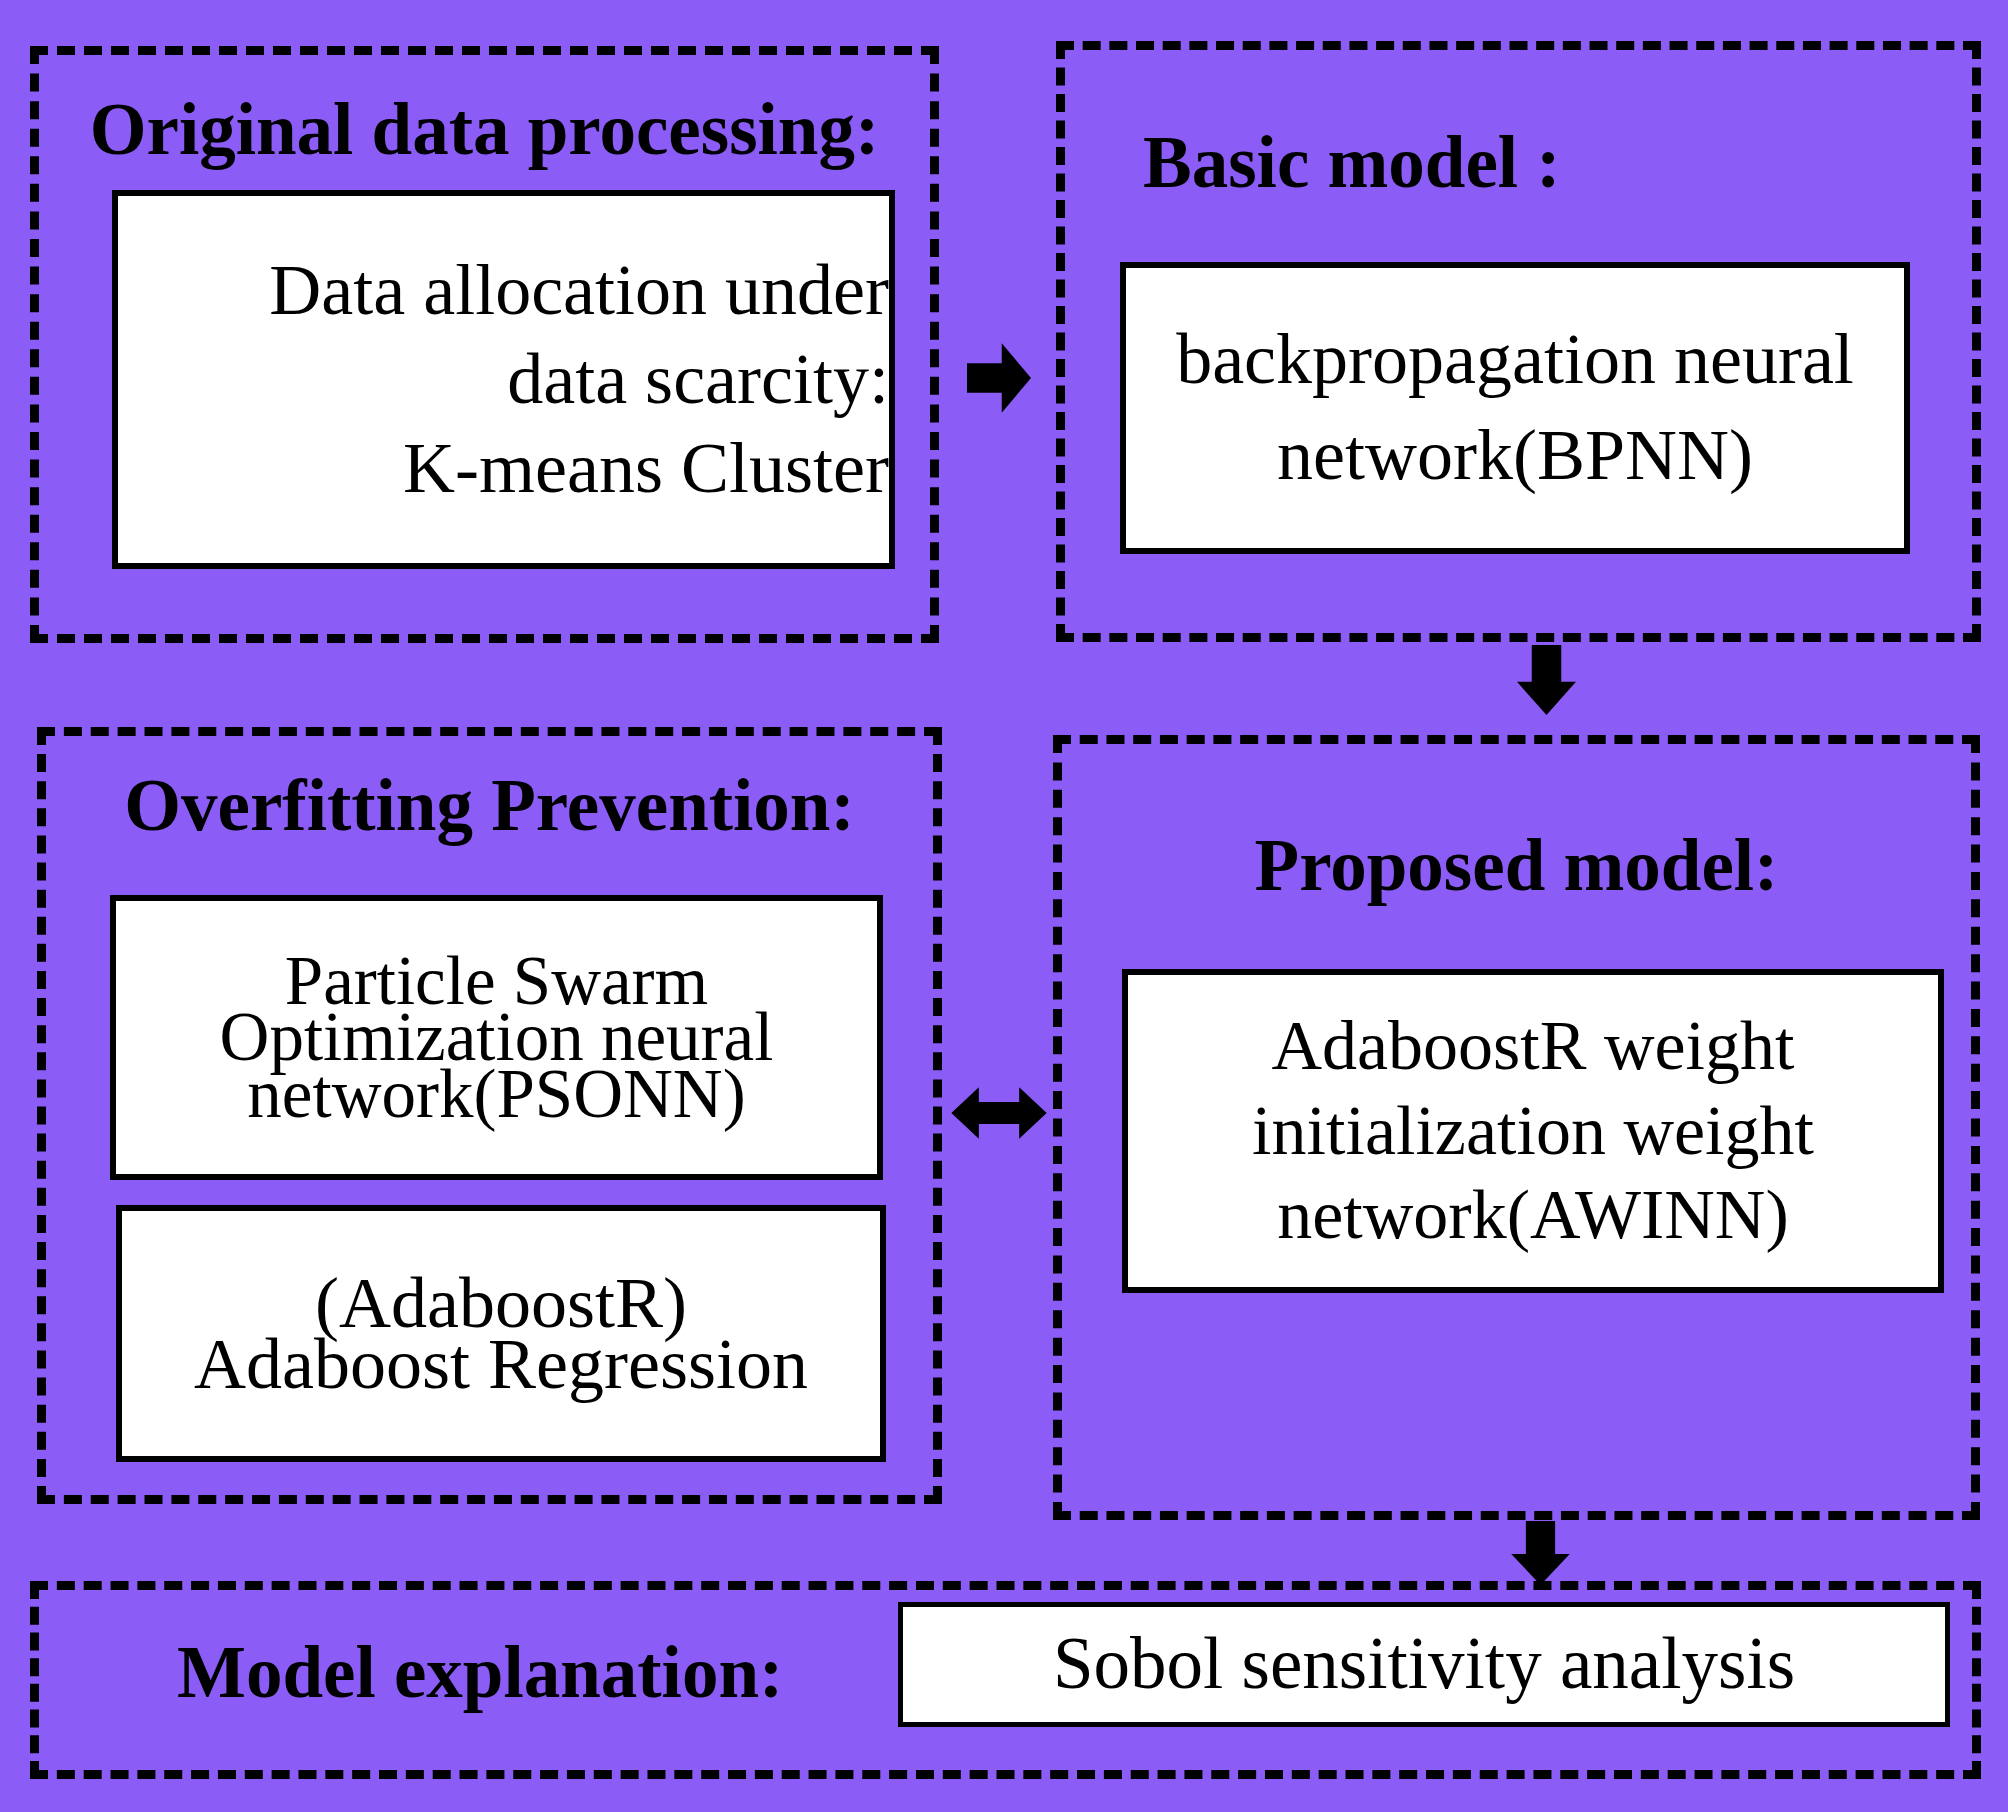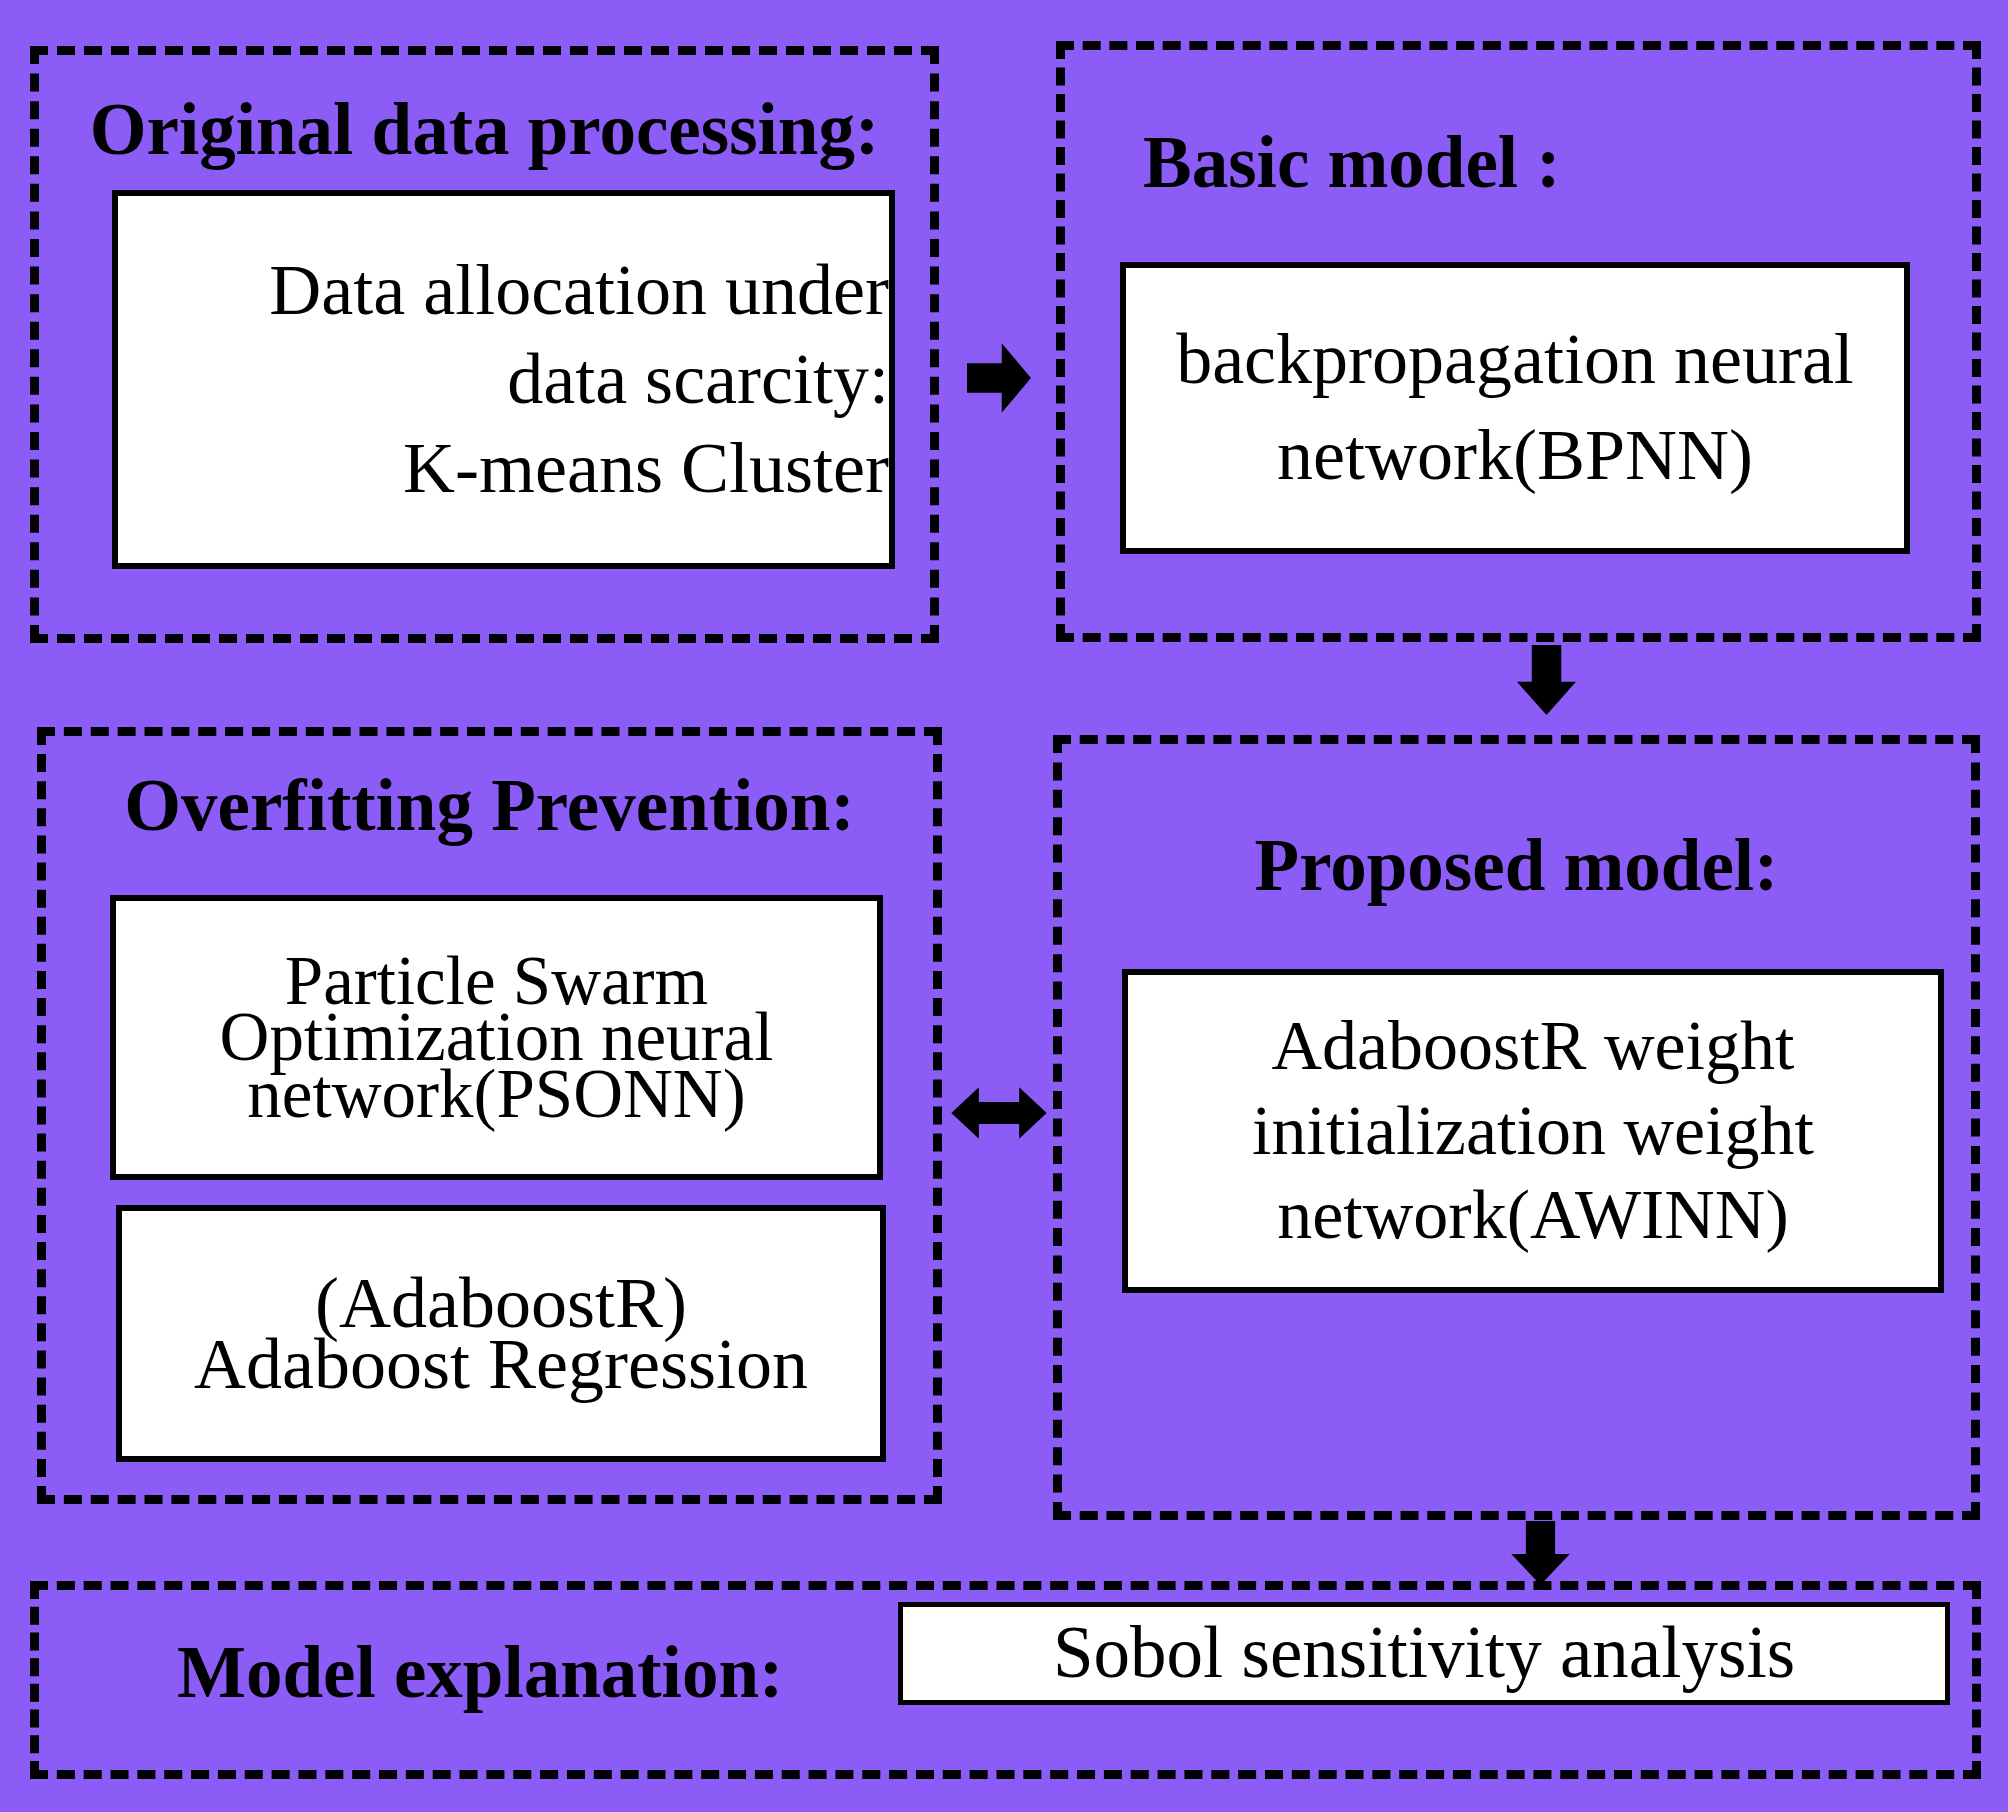--- a/index.html
+++ b/index.html
@@ -109,18 +109,18 @@
   </div>
 
   <div class="arrow-icon" style="left:1511px; top:1521px; width:59px; height:64px;">
     <svg viewBox="0 0 64 70" xmlns="http://www.w3.org/2000/svg">
       <polygon points="16,0 48,0 48,36 64,36 32,70 0,36 16,36" fill="#000000"></polygon>
     </svg>
   </div>
 
   <div class="dashed-box" style="left:30px; top:1581px; width:1951px; height:198px;"></div>
   <div class="section-title" style="left:177px; top:1631px;">Model explanation:</div>
-  <div class="solid-box sobol-text" style="left:898px; top:1602px; width:1052px; height:103px; border-width:5.5px;">
+  <div class="solid-box sobol-text" style="left:898px; top:1602px; width:1052px; height:125px; border-width:5.5px;">
     <div>Sobol sensitivity analysis</div>
   </div>
 
 </div>
 
 
 </body></html>

